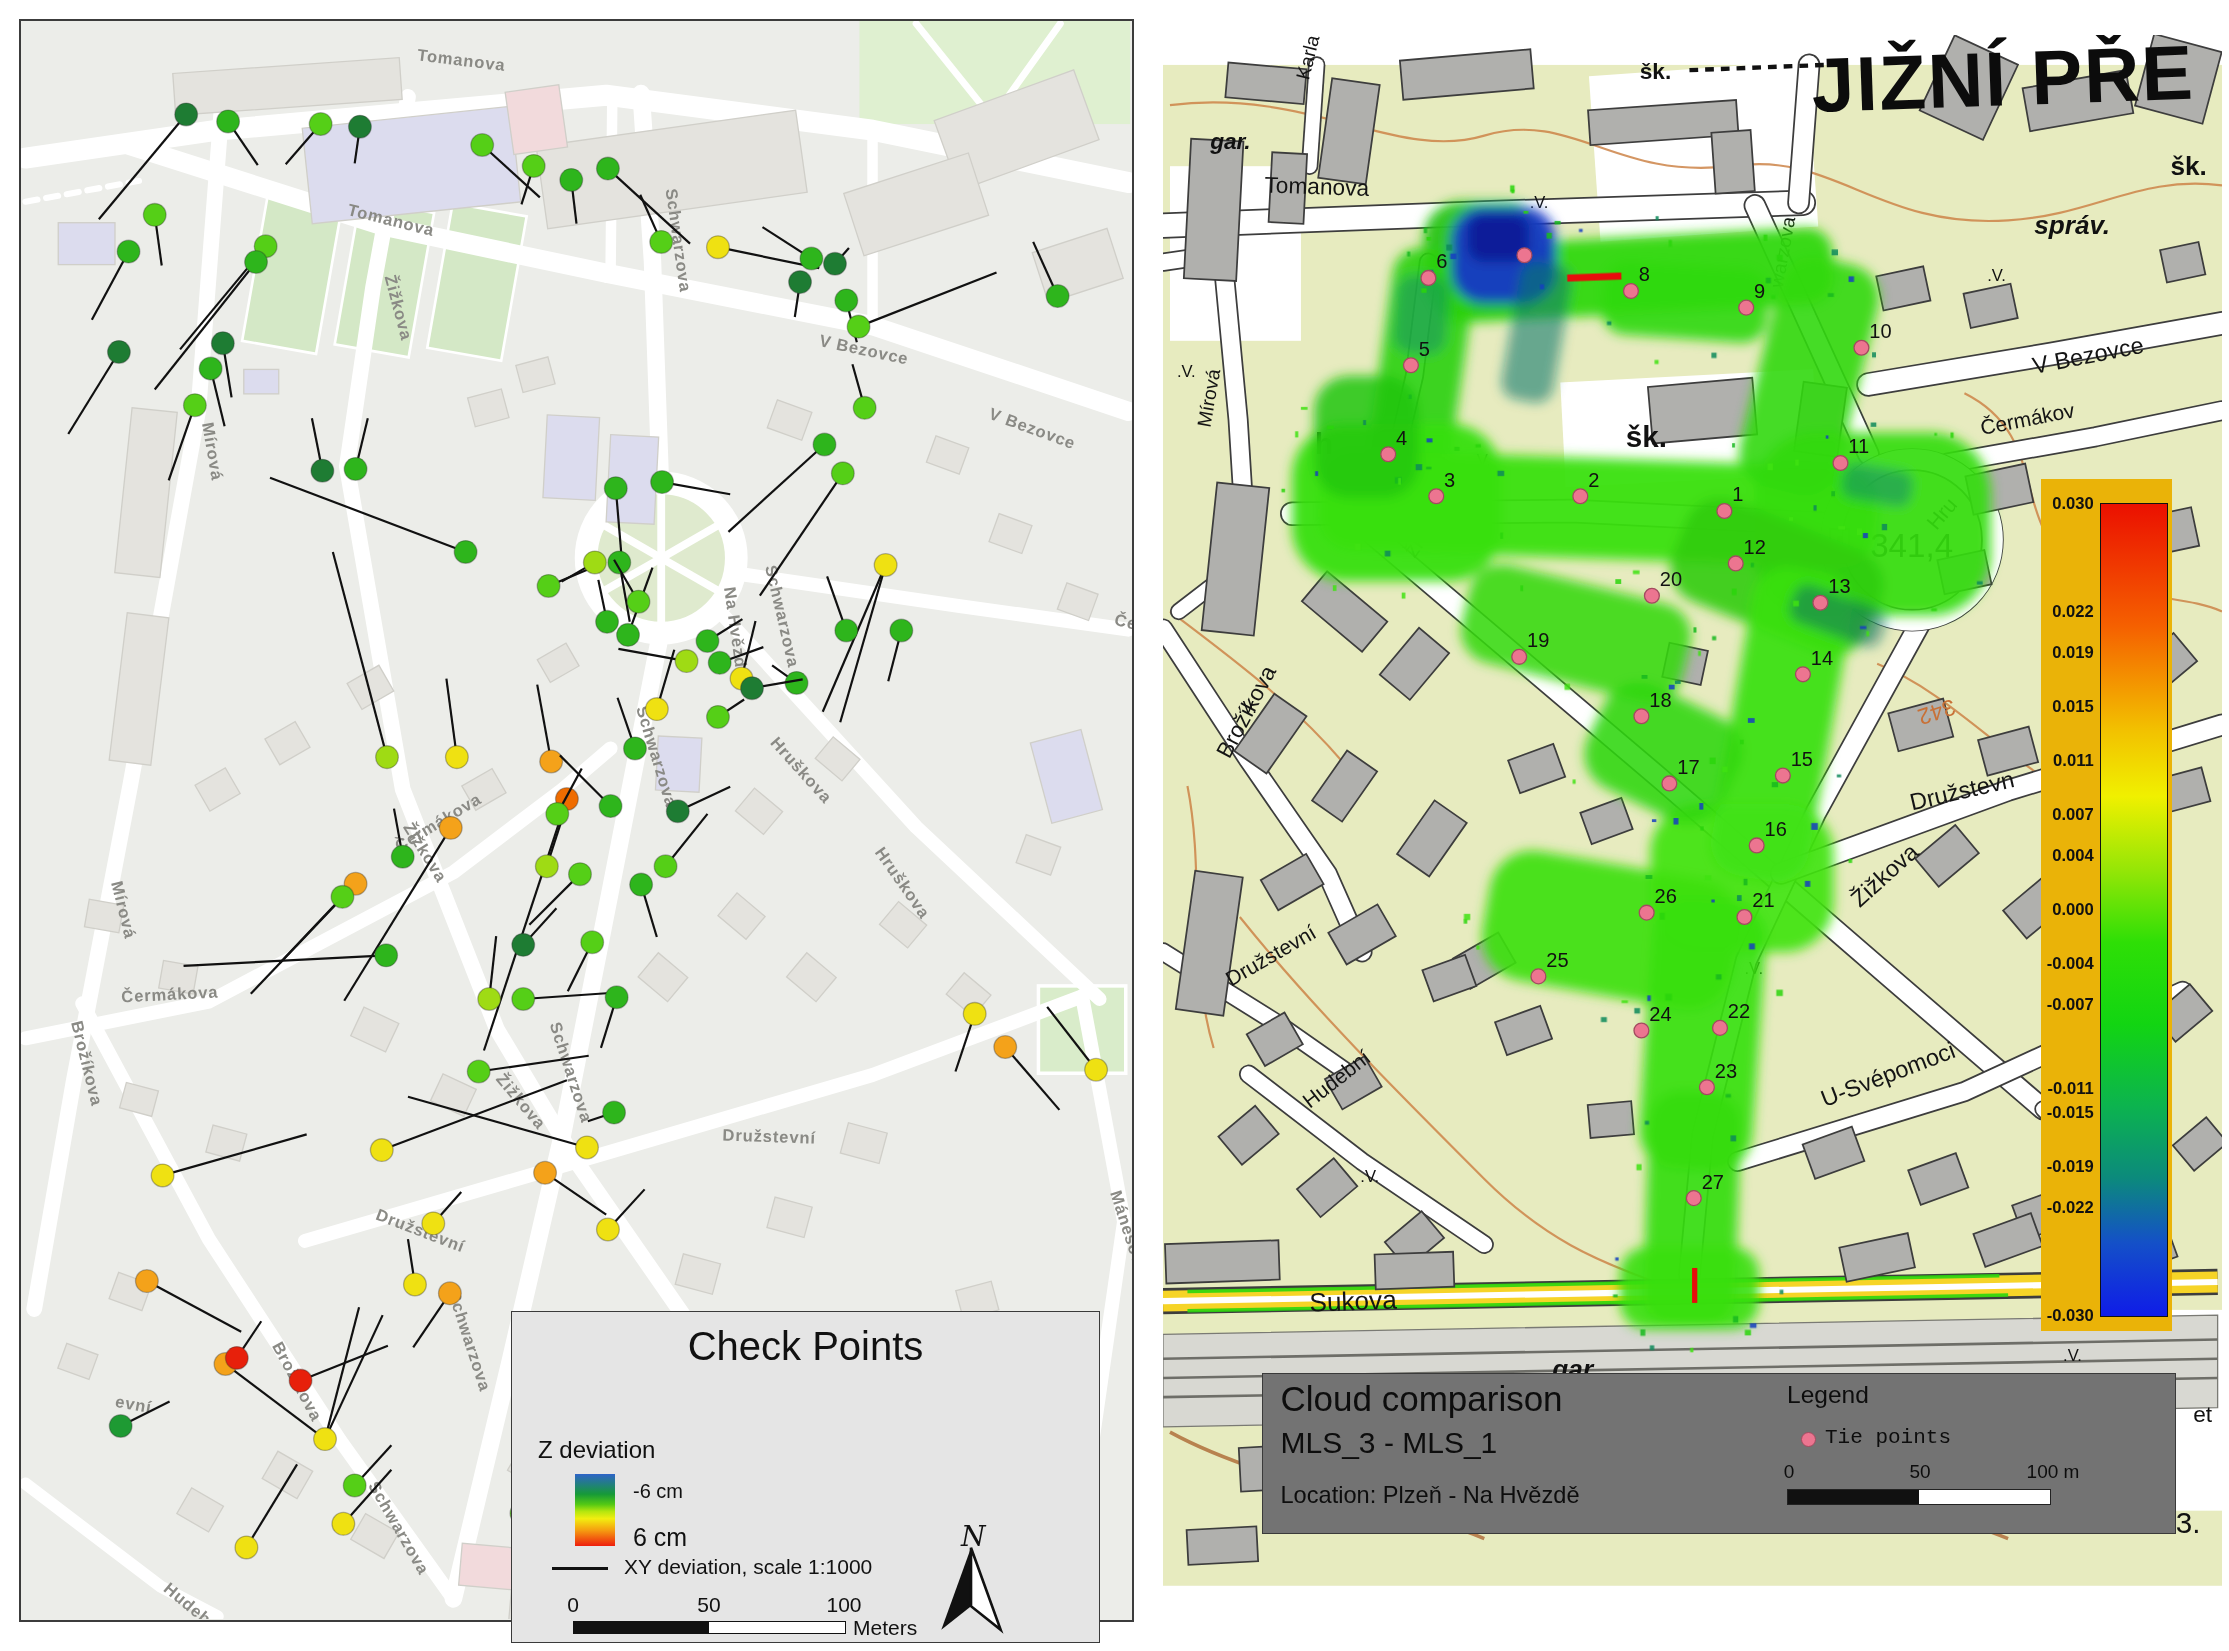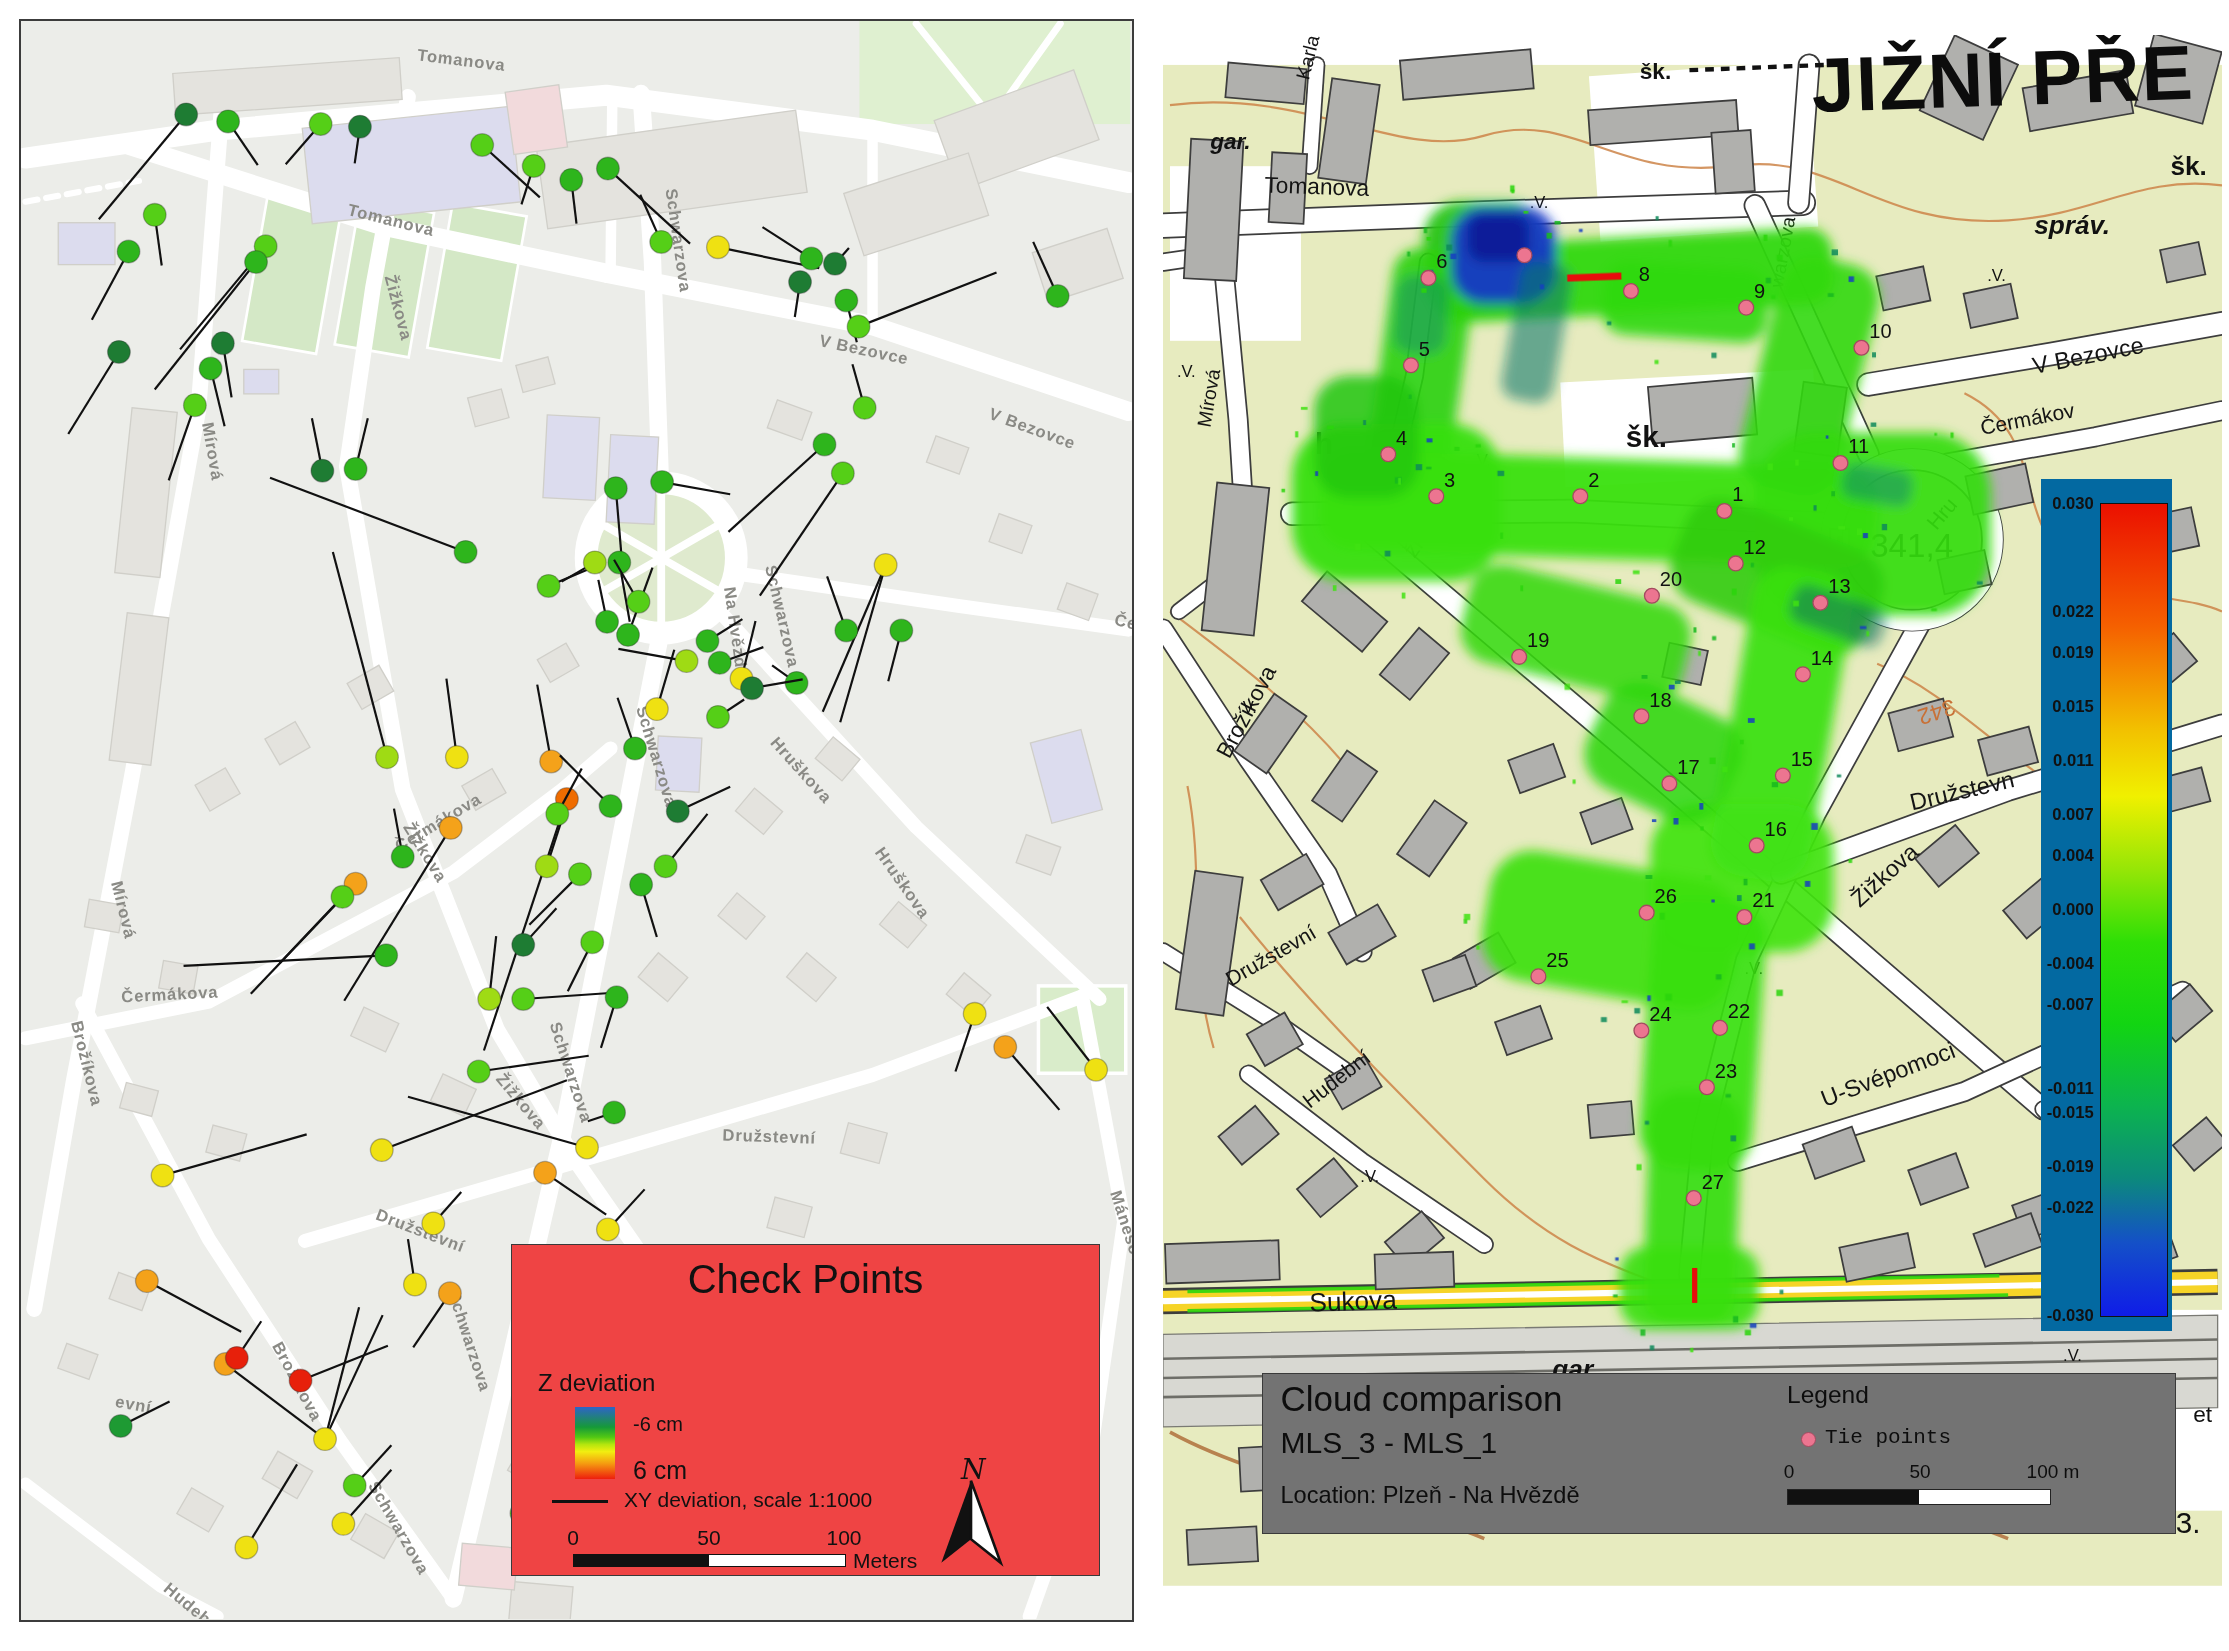--- a/index.html
+++ b/index.html
@@ -2,21 +2,21 @@
 <html style="font-size:14px"><head>
 <meta charset="utf-8">
 <style>
   html,body{margin:0;padding:0;background:#ffffff;}
   body{position:relative;width:2230px;height:1652px;font-family:"Liberation Sans",sans-serif;overflow:hidden;}
   .abs{position:absolute;}
   #left-frame{left:19px;top:19px;width:1111px;height:1599px;border:2.6px solid #3c3c3c;background:#ecede9;overflow:hidden;}
   #right-frame{left:1163px;top:35px;width:1059px;height:1551px;background:#ffffff;overflow:hidden;}
   svg{display:block;}
   
-  #lm-legend{left:511px;top:1244px;width:587px;height:330px;background:#ef4444;border:1.3px solid #3a3a3a;z-index:20;}
+  #lm-legend{left:511px;top:1311px;width:587px;height:330px;background:#e5e5e5;border:1.3px solid #3a3a3a;z-index:20;}
   #lm-title{width:100%;text-align:center;top:12.2px;font-size:40px;color:#111;}
   #lm-subtitle{width:100%;text-align:center;top:68px;font-size:37px;color:#111;}
   #lm-zlabel{left:26px;top:124px;font-size:24px;color:#111;}
   #lm-ramp{left:63px;top:162px;width:40px;height:72px;background:linear-gradient(180deg,#2e64c8 0%,#169a38 28%,#52c814 42%,#b4e60e 52%,#f2ee10 62%,#f59e10 78%,#ee1e0e 100%);}
   #lm-zmin{left:121px;top:168px;font-size:20px;color:#111;}
   #lm-zmax{left:121px;top:211px;font-size:25px;color:#111;}
   #lm-xyline{left:40px;top:255px;width:56px;height:2.6px;background:#111;}
   #lm-xylabel{left:112px;top:243px;font-size:21px;color:#111;}
   .lm-tick{top:281px;font-size:21px;color:#111;transform:translateX(-50%);}
   #lm-bar{left:61px;top:309px;width:271px;height:11.4px;border:1.3px solid #111;background:#fff;}
@@ -29,21 +29,21 @@
   #rm-title{left:17.5px;top:5.2px;font-size:35px;color:#0d0d0d;}
   #rm-subtitle{left:17.5px;top:52px;font-size:30px;color:#0d0d0d;}
   #rm-location{left:17.5px;top:108px;font-size:23.6px;color:#0d0d0d;}
   #rm-leg-title{left:524px;top:7px;font-size:24.5px;color:#0d0d0d;}
   #rm-tie-dot{left:538px;top:58px;width:13px;height:13px;border-radius:50%;background:#ec7590;border:1.3px solid #a34b60;}
   #rm-tie-label{left:562px;top:52px;font-size:21px;color:#0d0d0d;font-family:Liberation Mono, monospace;}
   .rm-tick{top:87px;font-size:19px;color:#0d0d0d;transform:translateX(-50%);}
   #rm-bar{left:524px;top:115px;width:262px;height:14px;border:1.7px solid #222;background:#fff;}
   #rm-bar-black{left:0;top:0;width:131px;height:14px;background:#111;}
   
-  #cbar{left:2041px;top:479px;width:131px;height:852px;background:#0369a1;z-index:15;}
+  #cbar{left:2041px;top:479px;width:131px;height:852px;background:#eab308;z-index:15;}
   #cbar-bar{left:59px;top:23.6px;width:66px;height:812px;border:1.7px solid #111;
     background:linear-gradient(180deg,#eb1000 0%,#f56000 15%,#f2c200 28%,#f0f000 36%,#96e606 45%,#2edf06 54%,#12d512 64%,#0cb44e 74%,#0c8a7c 83%,#1450c8 91%,#0f1ce8 100%);}
   .cbar-tick{font-size:16.6px;color:#111;width:51px;text-align:right;font-weight:bold;}
 </style>
 </head>
 <body>
 
 <div id="left-frame" class="abs">
 <svg id="left-svg" width="1111" height="1598" viewBox="25 25 1272 1830">
   <rect x="25" y="25" width="1272" height="1830" fill="#ecede9"></rect>

